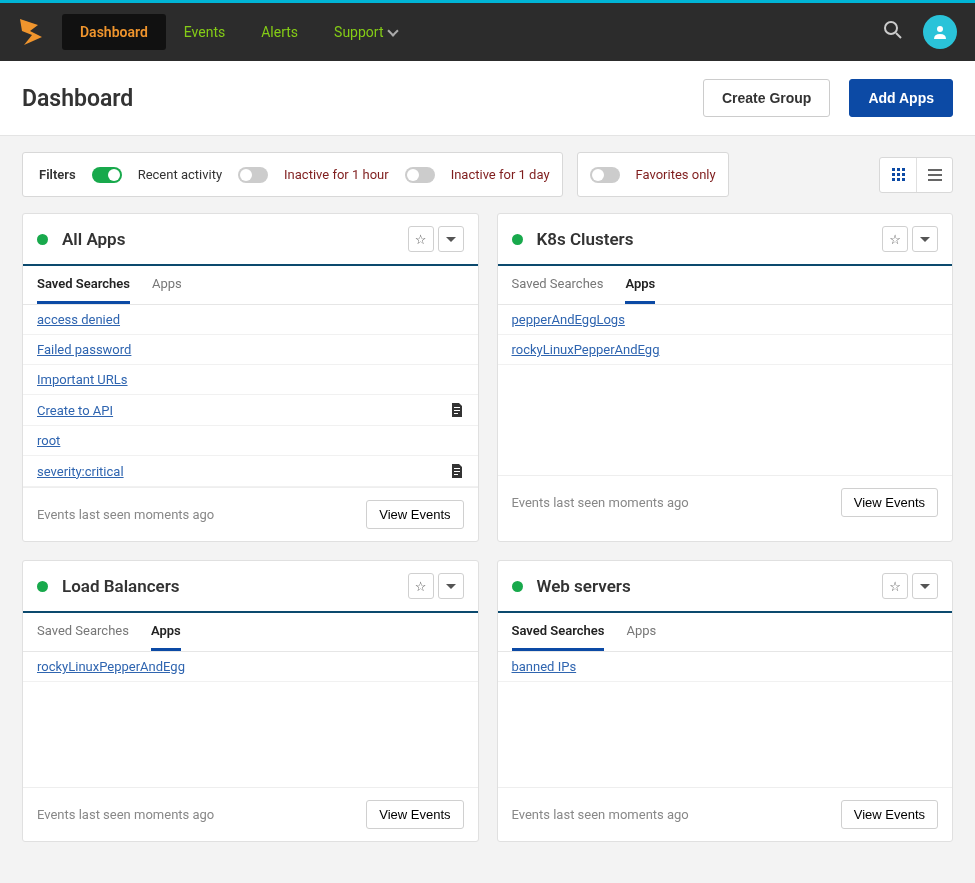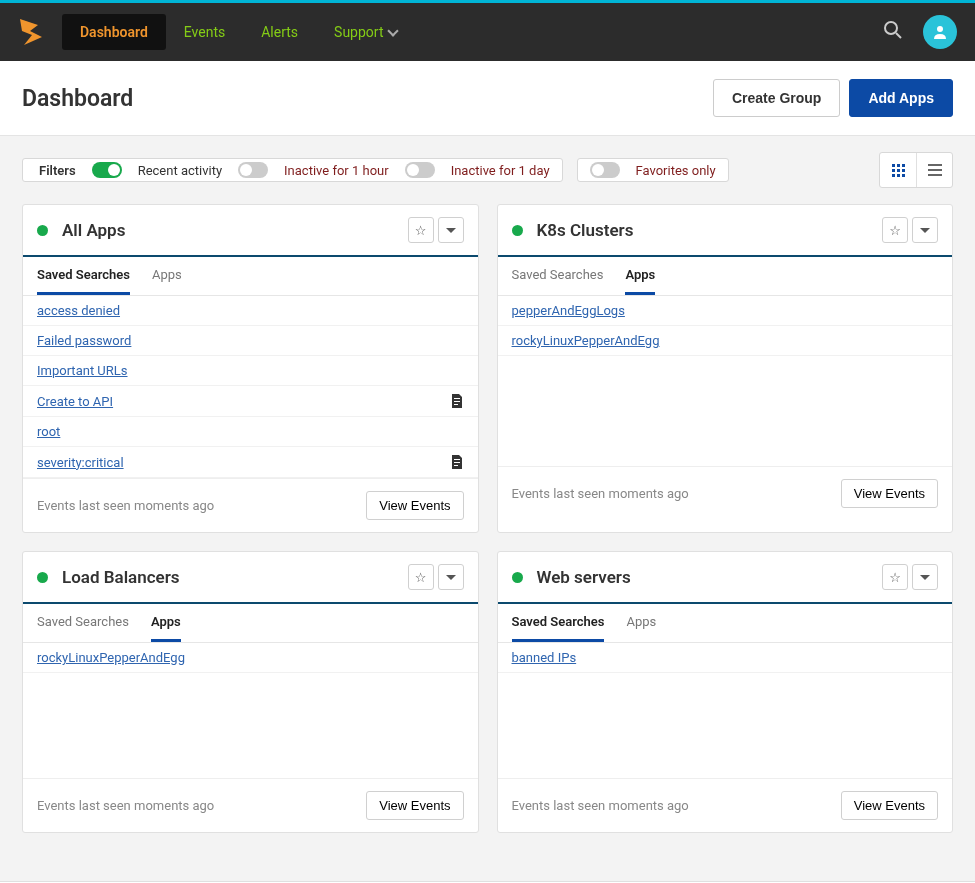--- a/index.html
+++ b/index.html
@@ -16,27 +16,27 @@
   .nav-item.active { background: #111; color: #f0952d; font-weight: 600; }
   .chev { border: solid #aaa; border-width: 0 2px 2px 0; display: inline-block; padding: 3px; transform: rotate(45deg); margin-bottom: 3px; }
   .topbar-right { margin-left: auto; display: flex; align-items: center; gap: 20px; }
   .search-ic { color: #ccc; font-size: 20px; cursor: pointer; }
   .avatar { width: 34px; height: 34px; border-radius: 50%; background: #2ac3d9; display: flex; align-items: center; justify-content: center; cursor: pointer; }
   .avatar svg { width: 16px; height: 16px; }
 
   
   .page-header { background: #fff; padding: 18px 22px; display: flex; align-items: center; border-bottom: 1px solid #e4e4e4; }
   .page-title { font-size: 23px; font-weight: 600; color: #333; }
-  .hdr-actions { margin-left: auto; display: flex; gap: 9px; justify-content: space-between; }
+  .hdr-actions { margin-left: auto; display: flex; gap: 19px; justify-content: space-between; }
   .btn { padding: 10px 18px; border-radius: 3px; font-size: 14px; font-weight: 600; cursor: pointer; border: 1px solid #ccc; background: #fff; color: #333; }
   .btn.primary { background: #0c4aa5; color: #fff; border-color: #0c4aa5; }
 
   
   .filter-row { padding: 16px 22px; display: flex; align-items: center; gap: 14px; }
-  .filter-group { background: #fff; border: 1px solid #d8d8d8; border-radius: 3px; display: flex; align-items: center; height: 24px; padding: 0 12px; gap: 16px; }
+  .filter-group { background: #fff; border: 1px solid #d8d8d8; border-radius: 3px; display: flex; align-items: center; height: 45px; padding: 0 12px; gap: 16px; }
   .filters-label { font-weight: 600; font-size: 13px; }
   .toggle { width: 30px; height: 16px; border-radius: 10px; background: #ccc; position: relative; cursor: pointer; flex-shrink: 0; }
   .toggle::after { content: ''; position: absolute; width: 12px; height: 12px; border-radius: 50%; background: #fff; top: 2px; left: 2px; transition: left .1s; }
   .toggle.on { background: #18a94c; }
   .toggle.on::after { left: 16px; }
   .toggle-lbl { font-size: 13px; white-space: nowrap; }
   .toggle-lbl.dim { color: #7f1d1d; }
   .view-switch { margin-left: auto; background: #fff; border: 1px solid #d8d8d8; border-radius: 3px; display: flex; height: 36px; }
   .view-btn { width: 36px; display: flex; align-items: center; justify-content: center; cursor: pointer; color: #666; }
   .view-btn.active { color: #0c4aa5; }

